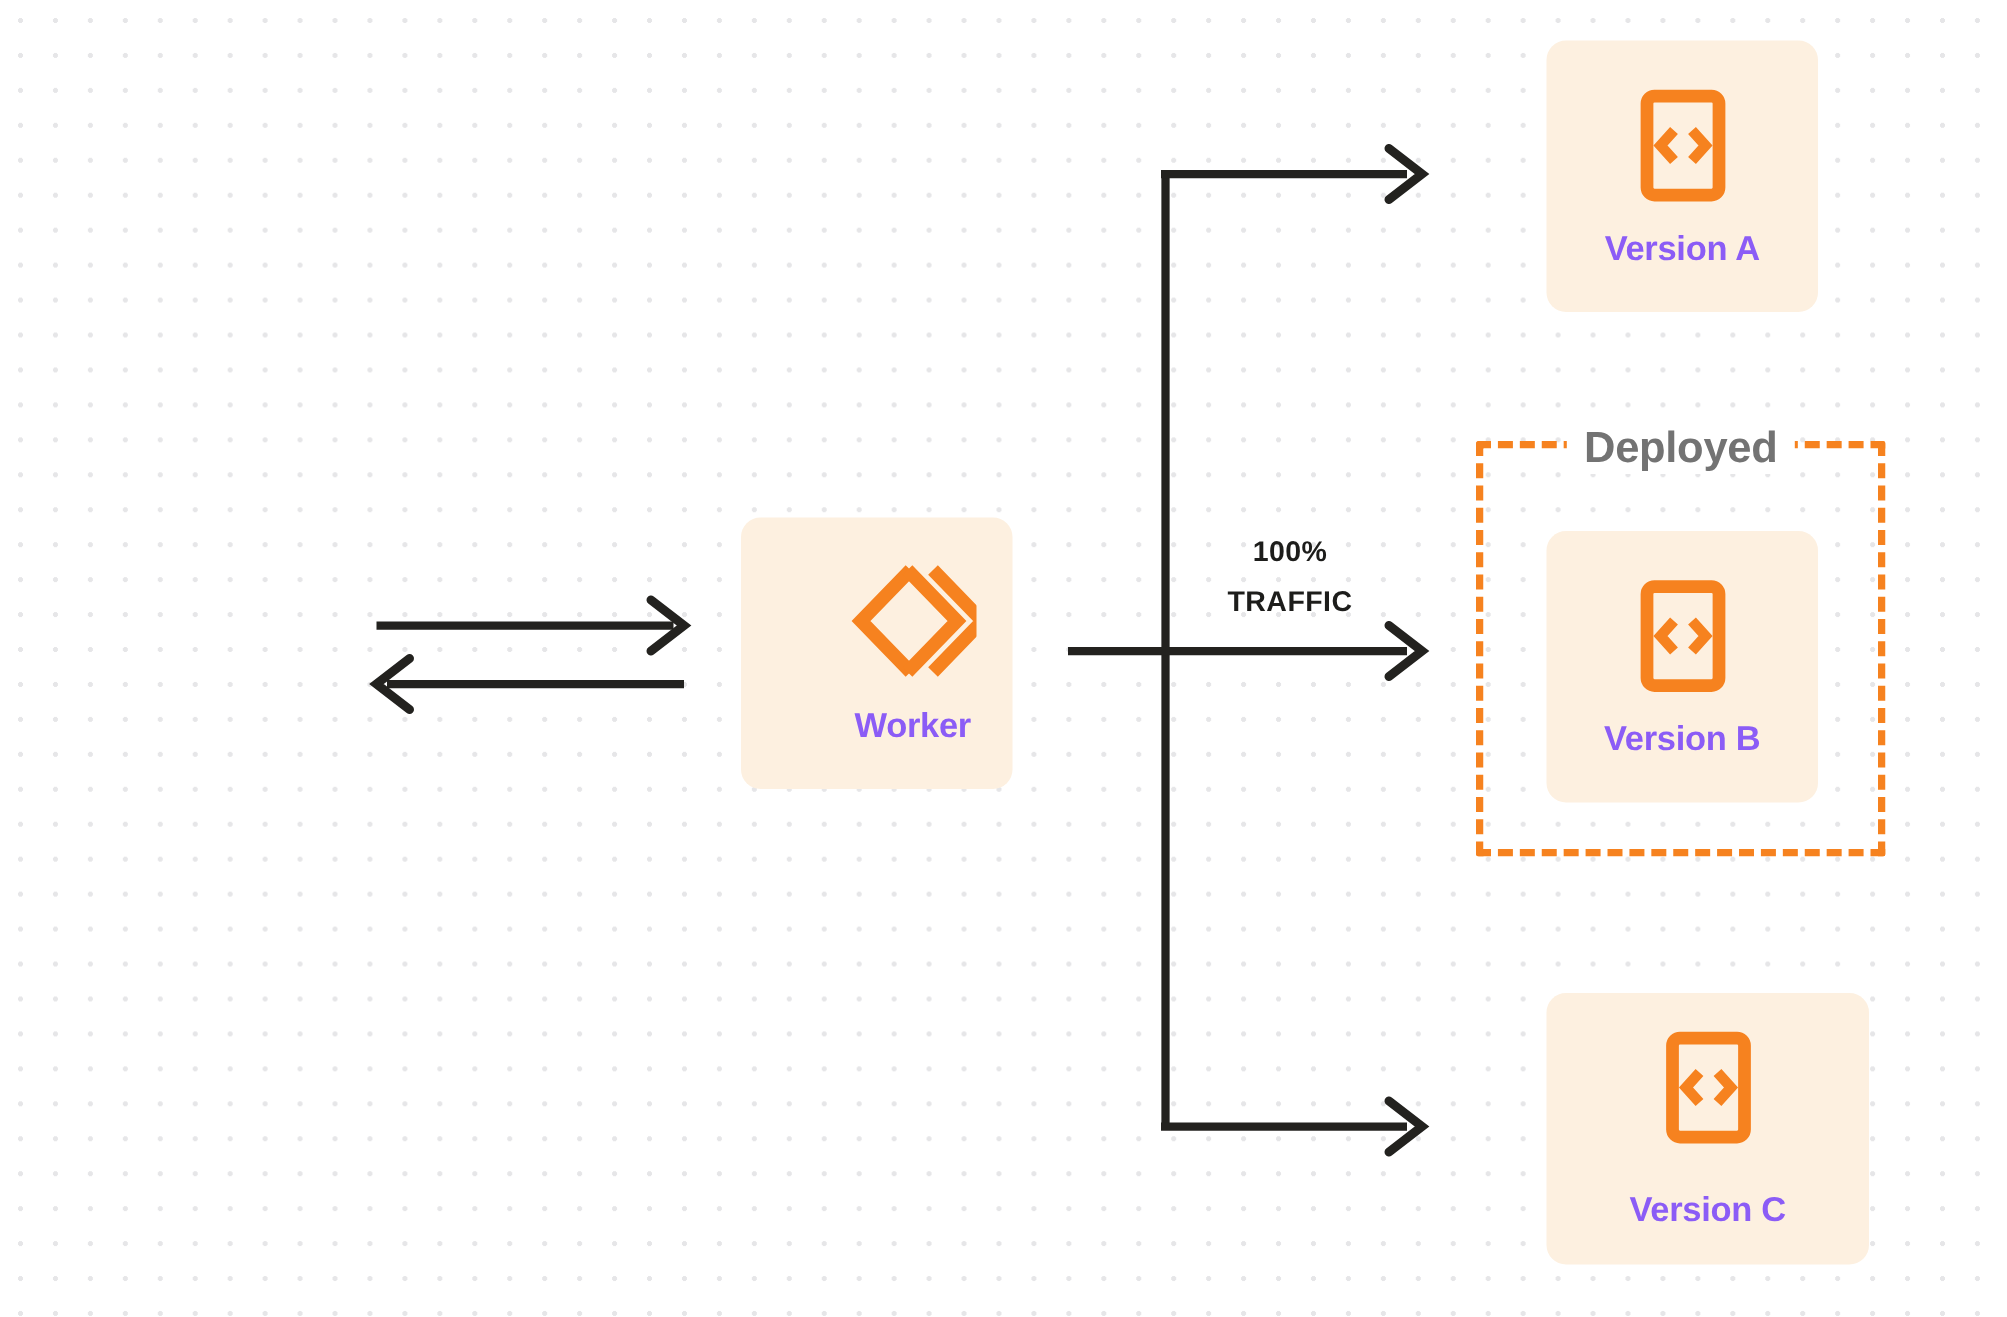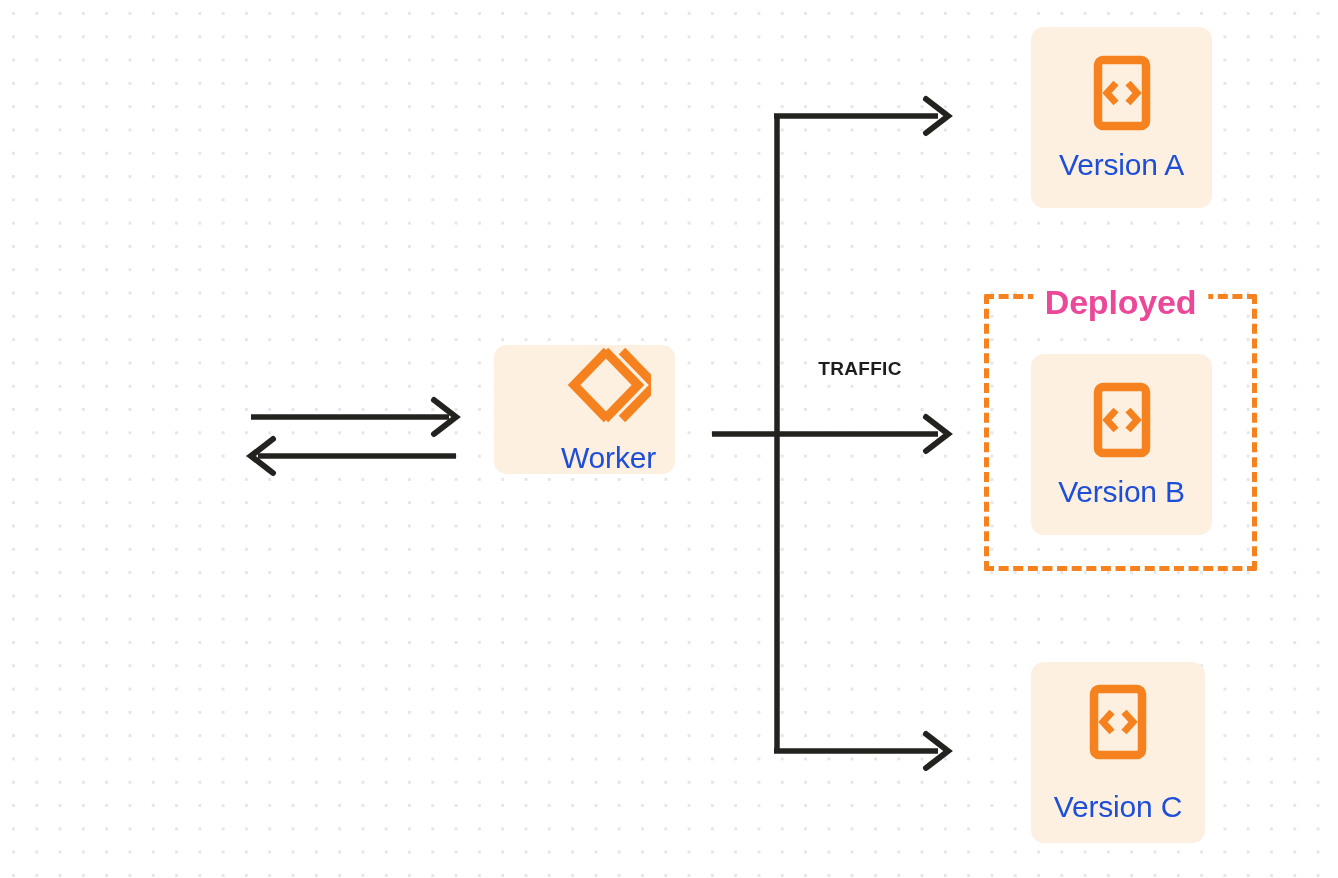--- a/index.html
+++ b/index.html
@@ -36,23 +36,23 @@
     align-items: center;
     justify-content: center;
   }
   .node.client {
     background-color: #f2f3f4;
   }
   .node.cream {
     background-color: #fdf0e0;
   }
   .node-label {
-    font-size: 30px;
-    font-weight: normal;
-    color: #1d4ed8;
+    font-size: 23px;
+    font-weight: bold;
+    color: #8b5cf6;
     letter-spacing: -0.2px;
     line-height: 1;
     white-space: nowrap;
   }
   .node-icon {
     display: block;
     line-height: 0;
   }
   .version .node-icon { margin-bottom: 19px; }
 
@@ -63,23 +63,23 @@
     border: 5px dashed #f6821f;
     border-radius: 2px;
   }
   .deployed-label {
     position: absolute;
     top: -16px;
     left: 50%;
     transform: translateX(-50%);
     background-color: #ffffff;
     padding: 0 12px;
-    font-size: 34px;
+    font-size: 29px;
     font-weight: bold;
-    color: #ec4899;
+    color: #737373;
     letter-spacing: -0.2px;
     line-height: 1.15;
     white-space: nowrap;
   }
 
   
   .traffic-label {
     position: absolute;
     text-align: center;
     color: #1d1d1b;
@@ -131,29 +131,30 @@
       <path d="M 926 417 L 948 434 L 926 451" stroke="#23221f" stroke-width="6" fill="none" stroke-linecap="round" stroke-linejoin="miter"></path>
     </g>
 
     <g>
       <path d="M 774 751 L 938 751" stroke="#23221f" stroke-width="5.5" fill="none" stroke-linecap="butt"></path>
       <path d="M 926 734 L 948 751 L 926 768" stroke="#23221f" stroke-width="6" fill="none" stroke-linecap="round" stroke-linejoin="miter"></path>
     </g>
   </svg>
 
   <div class="traffic-label" style="left:786px; top:352px; width:148px;">
+    <div>100%</div>
     <div>TRAFFIC</div>
   </div>
 
   <div class="deployed-group" style="left:984px; top:294px; width:273px; height:277px;">
     <span class="deployed-label">Deployed</span>
   </div>
 
 
-  <div class="node cream" style="left:494px; top:345px; width:181px; height:129px;padding-left:48px;">
+  <div class="node cream" style="left:494px; top:345px; width:181px; height:181px;padding-left:48px;">
     <span class="node-icon" style="margin-bottom:20px;">
       <svg width="84" height="76" viewBox="0 0 84 76" xmlns="http://www.w3.org/2000/svg">
 
         <path d="M 40 4 L 7 38 L 40 72" fill="none" stroke="#f6821f" stroke-width="9" stroke-linecap="butt" stroke-linejoin="miter"></path>
 
         <path d="M 38 4 L 71 38 L 38 72" fill="none" stroke="#f6821f" stroke-width="9" stroke-linecap="butt" stroke-linejoin="miter"></path>
 
         <path d="M 55 4 L 88 38 L 55 72" fill="none" stroke="#f6821f" stroke-width="9" stroke-linecap="butt" stroke-linejoin="miter"></path>
       </svg>
     </span>
@@ -175,21 +176,21 @@
     <span class="node-icon">
       <svg width="58" height="76" viewBox="0 0 58 76" xmlns="http://www.w3.org/2000/svg">
         <rect x="5" y="5" width="48" height="66" rx="5" ry="5" fill="none" stroke="#f6821f" stroke-width="8.5"></rect>
         <path d="M 23 28 L 14 38 L 23 48" fill="none" stroke="#f6821f" stroke-width="7" stroke-linecap="butt" stroke-linejoin="miter"></path>
         <path d="M 35 28 L 44 38 L 35 48" fill="none" stroke="#f6821f" stroke-width="7" stroke-linecap="butt" stroke-linejoin="miter"></path>
       </svg>
     </span>
     <span class="node-label">Version B</span>
   </div>
 
-  <div class="node cream version" style="left:1031px; top:662px; width:174px; height:181px;gap:13px;">
+  <div class="node cream version" style="left:1031px; top:662px; width:215px; height:181px;gap:13px;">
     <span class="node-icon">
       <svg width="58" height="76" viewBox="0 0 58 76" xmlns="http://www.w3.org/2000/svg">
         <rect x="5" y="5" width="48" height="66" rx="5" ry="5" fill="none" stroke="#f6821f" stroke-width="8.5"></rect>
         <path d="M 23 28 L 14 38 L 23 48" fill="none" stroke="#f6821f" stroke-width="7" stroke-linecap="butt" stroke-linejoin="miter"></path>
         <path d="M 35 28 L 44 38 L 35 48" fill="none" stroke="#f6821f" stroke-width="7" stroke-linecap="butt" stroke-linejoin="miter"></path>
       </svg>
     </span>
     <span class="node-label">Version C</span>
   </div>
 

